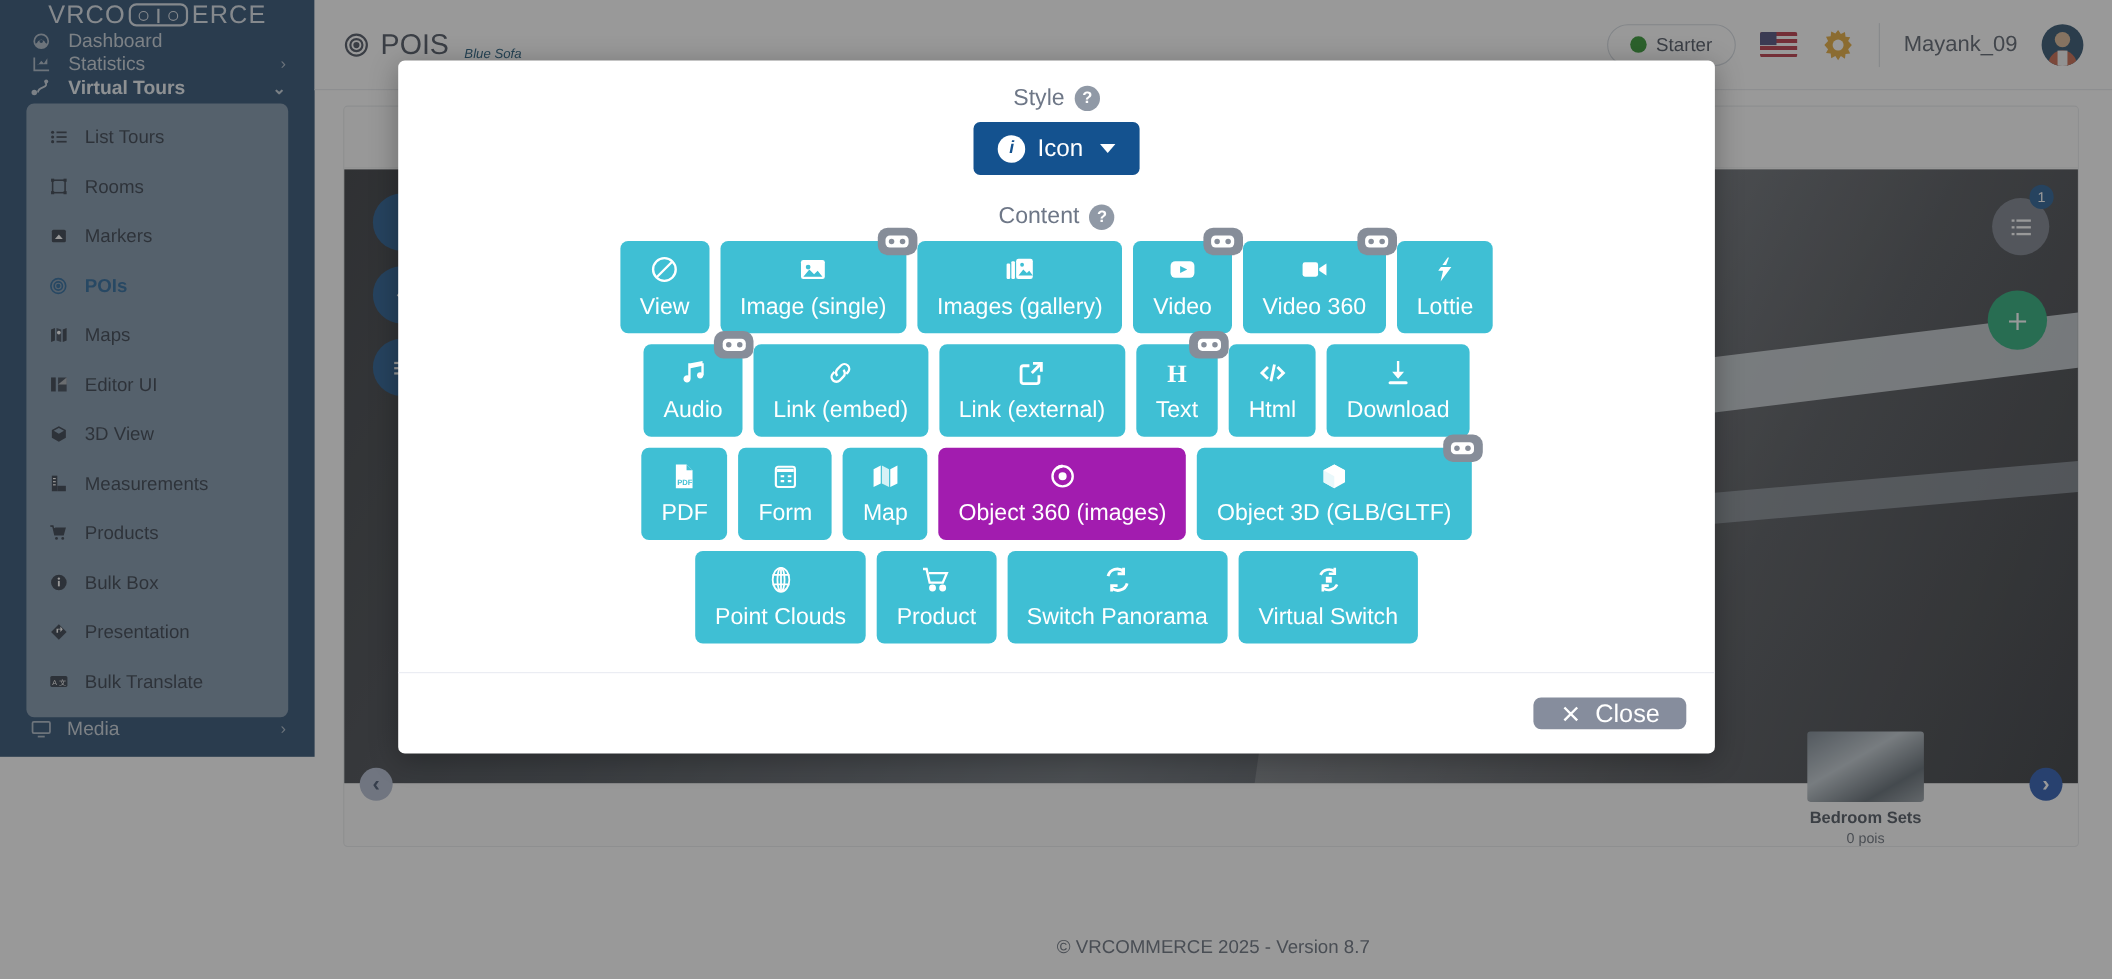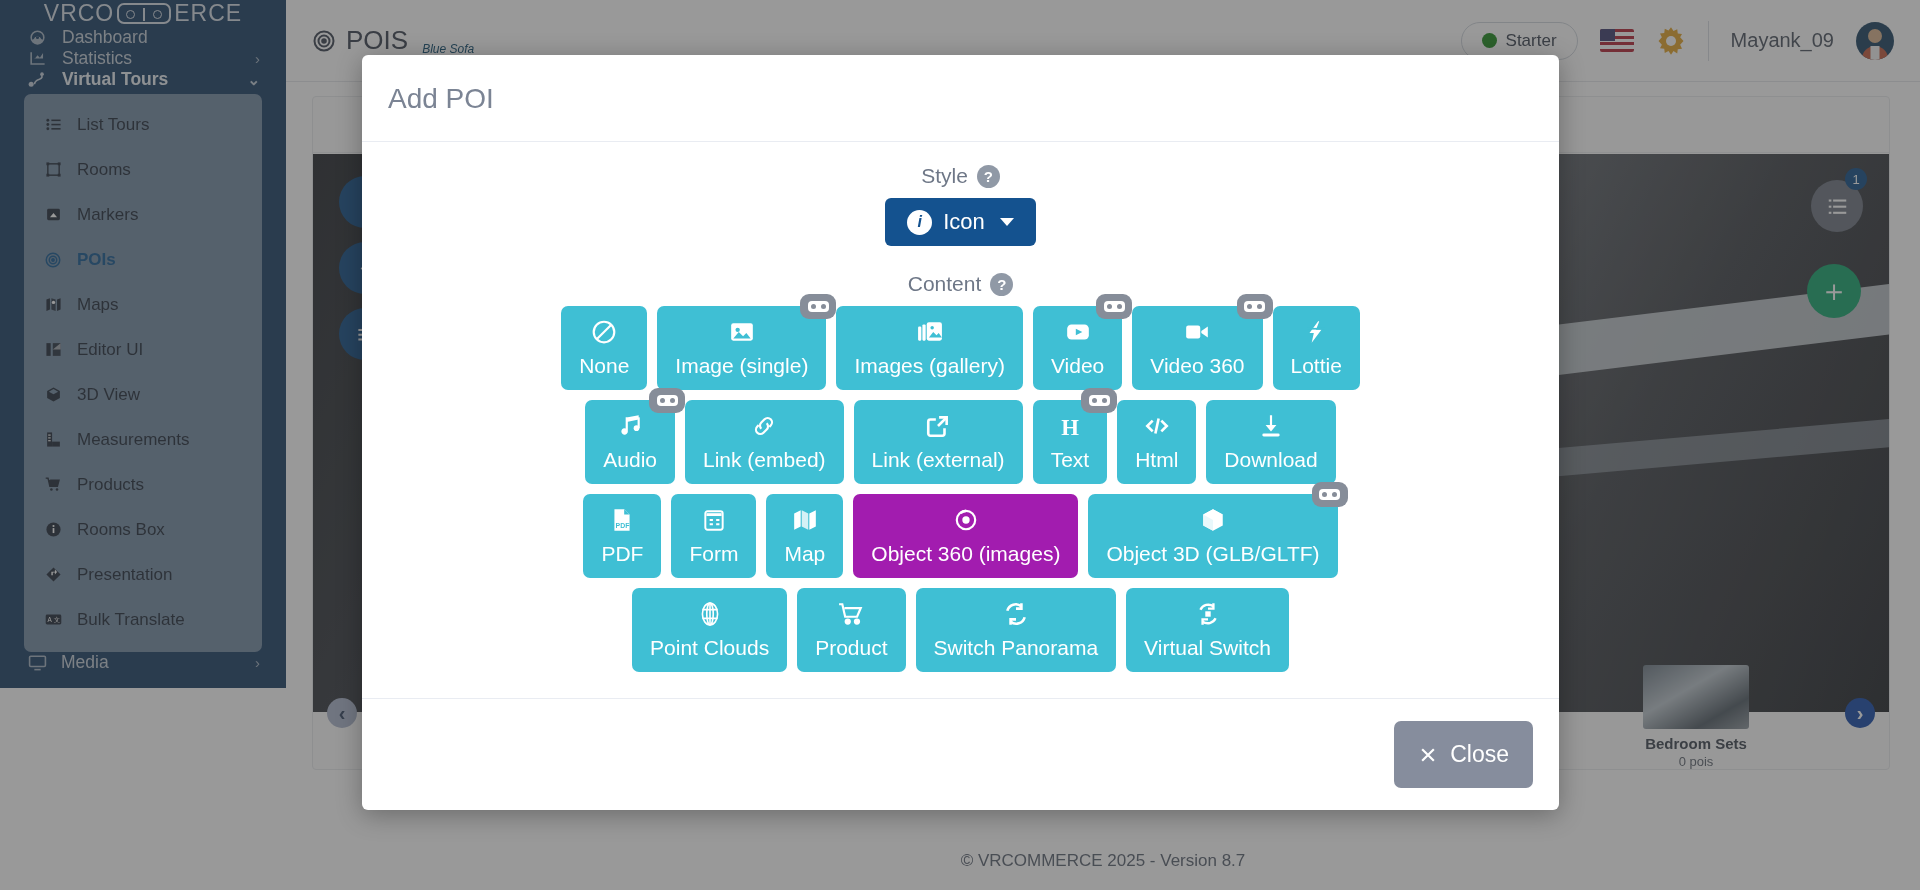--- a/index.html
+++ b/index.html
@@ -214,21 +214,21 @@
     content:''; position:absolute; top:3px; width:5px;height:5px;border-radius:50%; background:#868d99;
   }
   .vr-badge .vg:before{ left:3px;} .vr-badge .vg:after{ right:3px;}
 
   .modal-footer {
     border-top:1px solid #e9ecf2; padding:22px 26px;
     display:flex; justify-content:flex-end;
   }
   .close-btn {
     background:#868d9d; color:#fff; border:none; border-radius:7px;
-    padding: 20px 24px; font-size:23px; display:flex; align-items:center; gap:12px; cursor:pointer;
+    padding: 1px 24px; font-size:23px; display:flex; align-items:center; gap:12px; cursor:pointer;
   }
 
   svg { display:block; }
 </style>
 </head>
 <body>
 
 <div id="app">
 
   <div id="bg-layer">
@@ -375,21 +375,21 @@
           <span>Products</span>
         </div>
         <div class="sub-item">
           <span class="sub-ico">
             <svg width="17" height="17" viewBox="0 0 24 24" fill="#1f2937">
                 <circle cx="12" cy="12" r="10"></circle>
                 <rect x="10.8" y="10" width="2.4" height="7" fill="#fff"></rect>
                 <circle cx="12" cy="7" r="1.5" fill="#fff"></circle>
               </svg>
           </span>
-          <span>Rooms Box</span>
+          <span>Bulk Box</span>
         </div>
         <div class="sub-item">
           <span class="sub-ico">
             <svg width="17" height="17" viewBox="0 0 24 24" fill="#1f2937">
                 <path d="M12 2l10 10-10 10L2 12 12 2z"></path>
                 <path d="M10 9h4v3l3-3.5L14 5v3h-5v5h2V9z" fill="#fff"></path>
               </svg>
           </span>
           <span>Presentation</span>
         </div>
@@ -508,23 +508,20 @@
     </div>
 
     <div class="footer-bar">
       <span>© VRCOMMERCE 2025 - Version 8.7</span>
     </div>
   </div>
 
   <div class="overlay"></div>
 
   <div class="modal">
-    <div class="modal-header">
-      <div class="modal-title">Add POI</div>
-    </div>
 
     <div class="modal-body">
 
       <div class="field-label">
         <span>Style</span>
         <span class="help-badge">?</span>
       </div>
       <div class="style-row">
         <button class="style-btn">
           <span class="info-circle">i</span>
@@ -540,21 +537,21 @@
 
       <div class="grid-rows" id="tile-grid">
           <div class="grid-row">
             <button class="tile" style="background: rgb(63, 191, 212);">
               <span class="t-ico">
                 <svg width="26" height="26" viewBox="0 0 24 24" fill="none" stroke="#fff" stroke-width="2">
                   <circle cx="12" cy="12" r="9.5"></circle>
                   <path d="M5.5 18.5l13-13"></path>
                 </svg>
               </span>
-              <span class="t-label">None</span>
+              <span class="t-label">View</span>
             </button>
             <button class="tile" style="background: rgb(63, 191, 212);">
               <span class="t-ico">
                 <svg width="26" height="26" viewBox="0 0 24 24" fill="#ffffff">
                   <rect x="2" y="4" width="20" height="16" rx="2"></rect>
                   <circle cx="8" cy="10" r="2" fill="#3fbfd4"></circle>
                   <path d="M4 18l5-6 4 4 3-3 4 5z" fill="#3fbfd4"></path>
                 </svg>
               </span>
               <span class="t-label">Image (single)</span>

